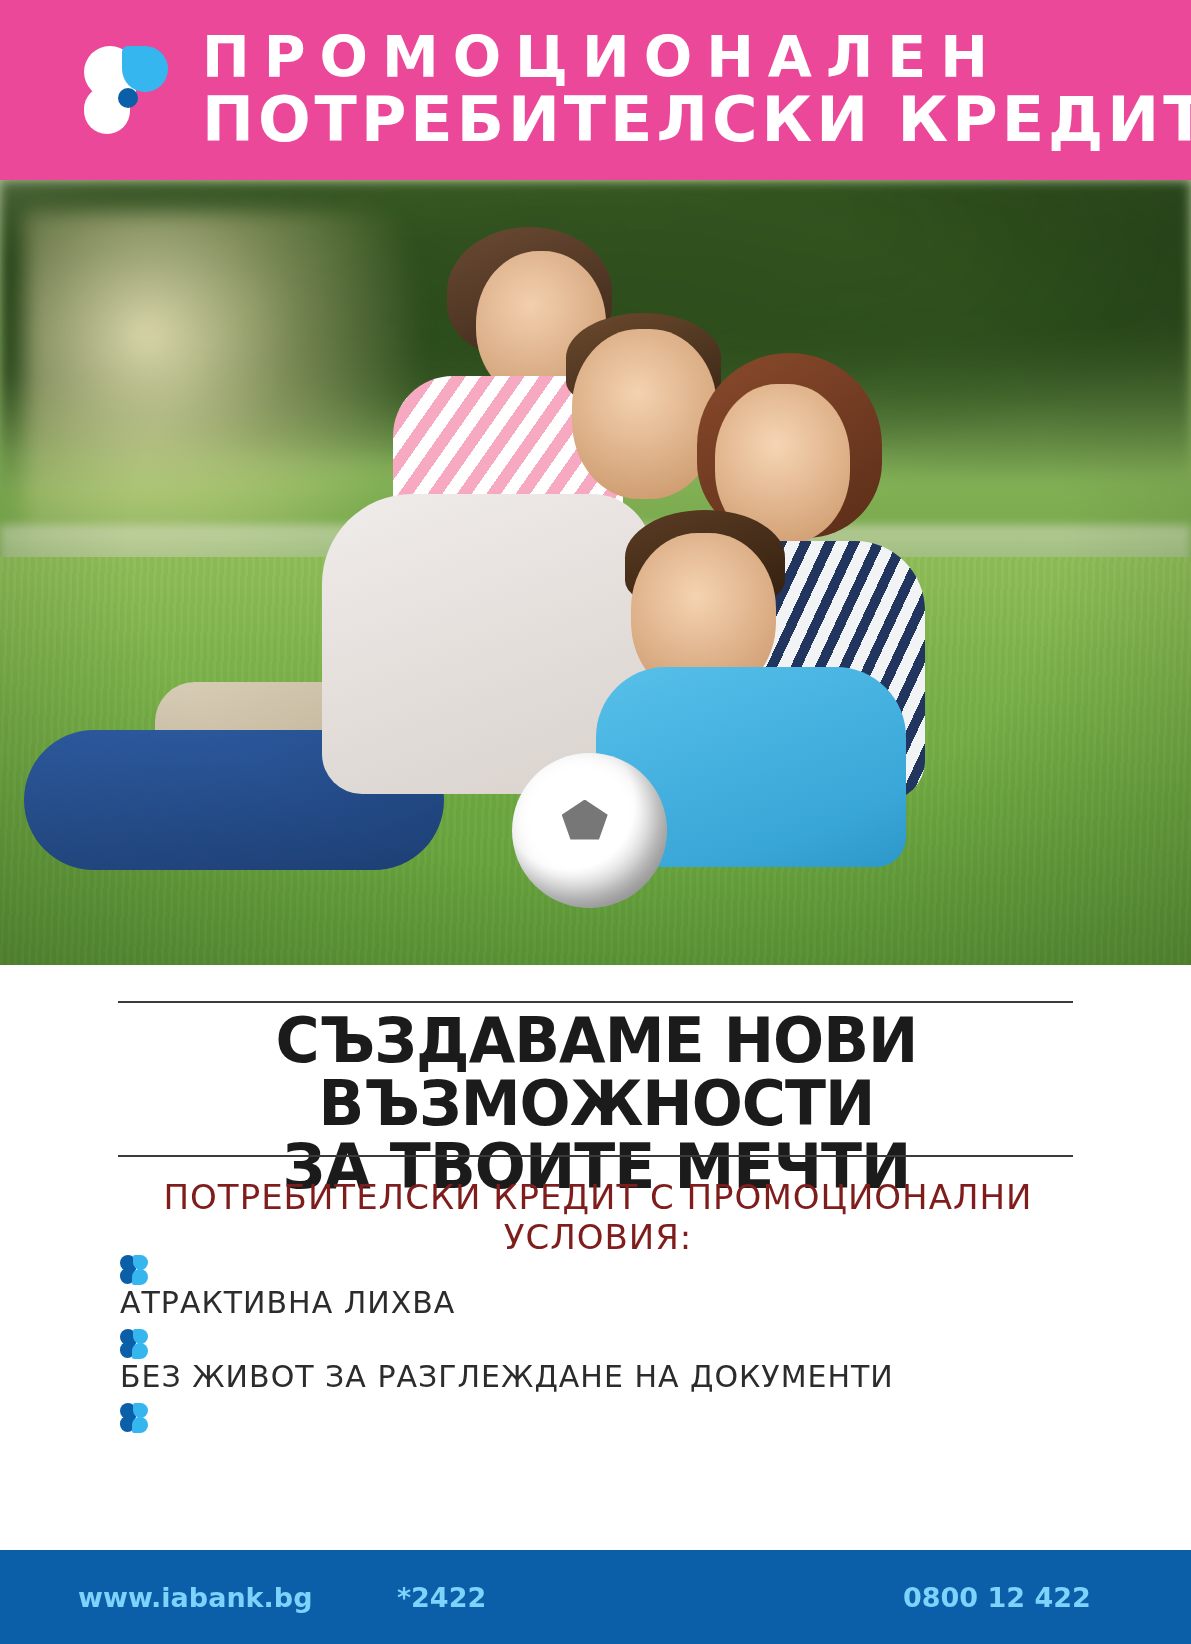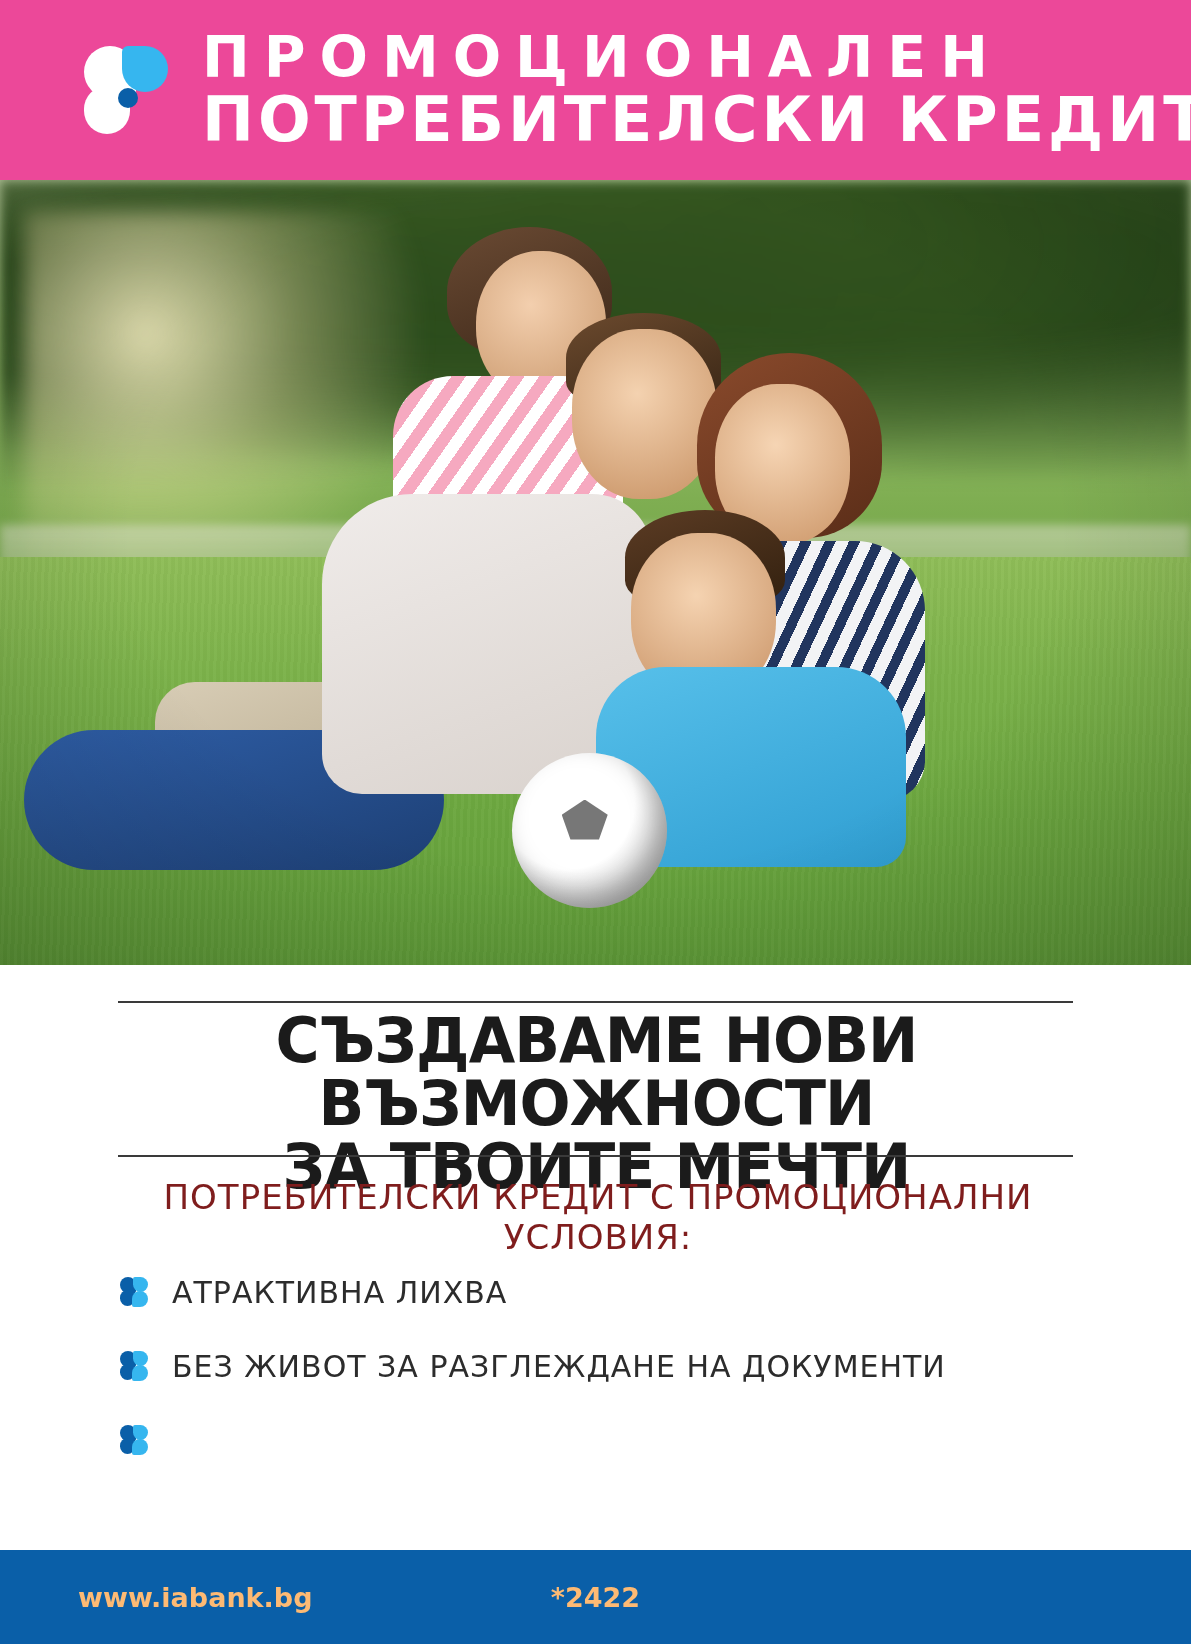--- a/index.html
+++ b/index.html
@@ -294,22 +294,22 @@
   }
 
   .bullets {
     position: absolute;
     left: 120px;
     top: 290px;
     width: 980px;
   }
   .bullet {
     display: flex;
-    align-items: center;
     height: 74px;
+    flex-direction: column;
   }
   .bullet-icon {
     width: 30px;
     height: 30px;
     position: relative;
     flex: 0 0 auto;
     margin-right: 22px;
   }
   .bullet-icon .bi-a {
     position: absolute; left: 0; top: 0;
@@ -341,34 +341,34 @@
   
   .footer {
     position: absolute;
     left: 0;
     top: 1550px;
     width: 1191px;
     height: 94px;
     background: #0a5fa8;
     display: flex;
     align-items: center;
-    color: #fdba74;
+    color: #7dd3fc;
     font-family: "DejaVu Sans", "Liberation Sans", sans-serif;
     font-weight: bold;
     font-size: 27px;
   }
   .footer .f-left {
     width: 33.33%;
     padding-left: 78px;
     box-sizing: border-box;
     text-align: left;
   }
   .footer .f-mid {
     width: 33.33%;
-    text-align: center;
+    text-align: left;
   }
   .footer .f-right {
     width: 33.33%;
     padding-right: 100px;
     box-sizing: border-box;
     text-align: right;
   }
 </style>
 </head>
 <body>
@@ -450,13 +450,14 @@
           <span class="bi-c"></span>
           <span class="bi-d"></span>
       </span>
     </div>
   </div>
 </div>
 
 <div class="footer">
   <div class="f-left">www.iabank.bg</div>
   <div class="f-mid">*2422</div>
+  <div class="f-right">0800 12 422</div>
 </div>
 
 </body></html>

